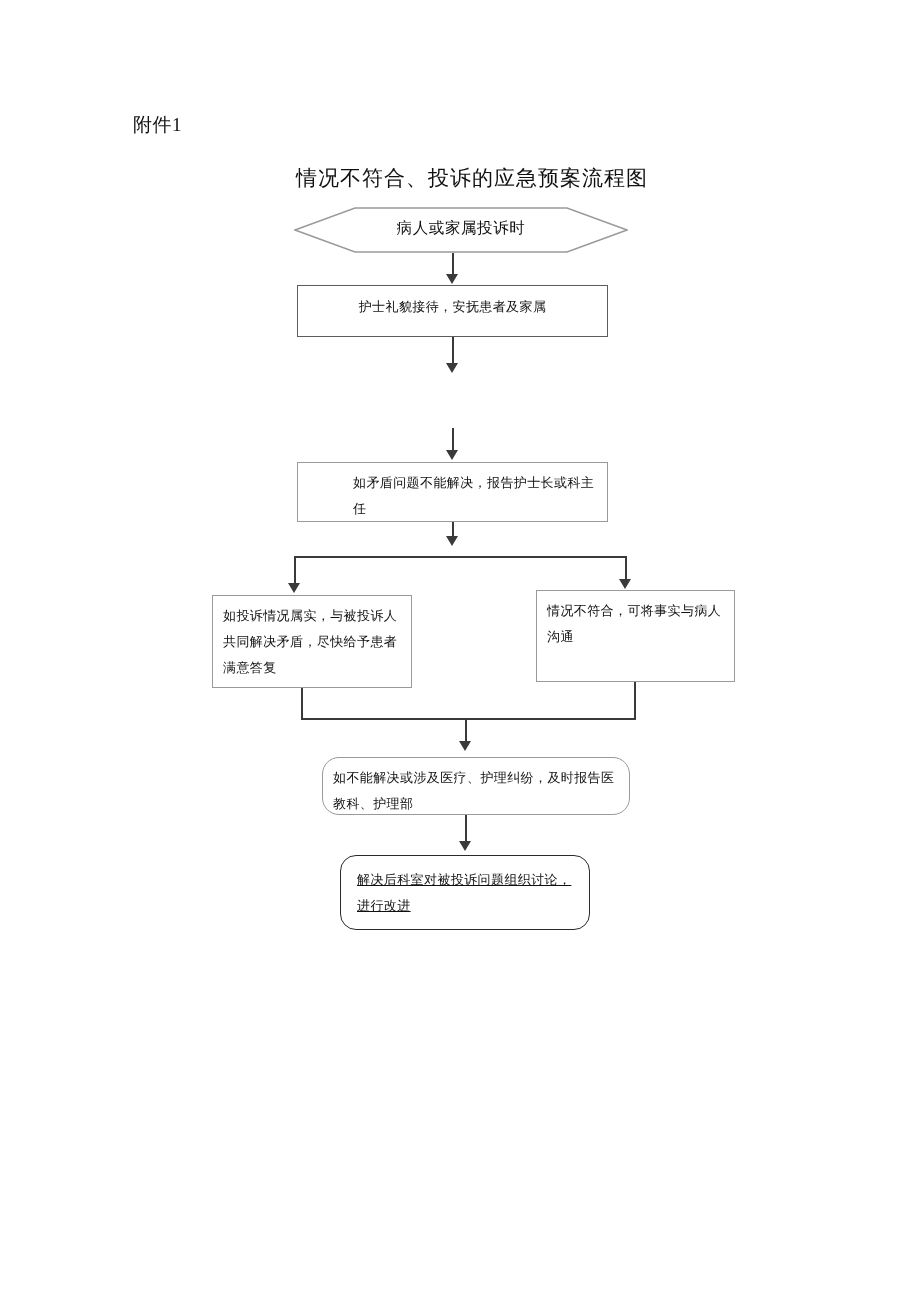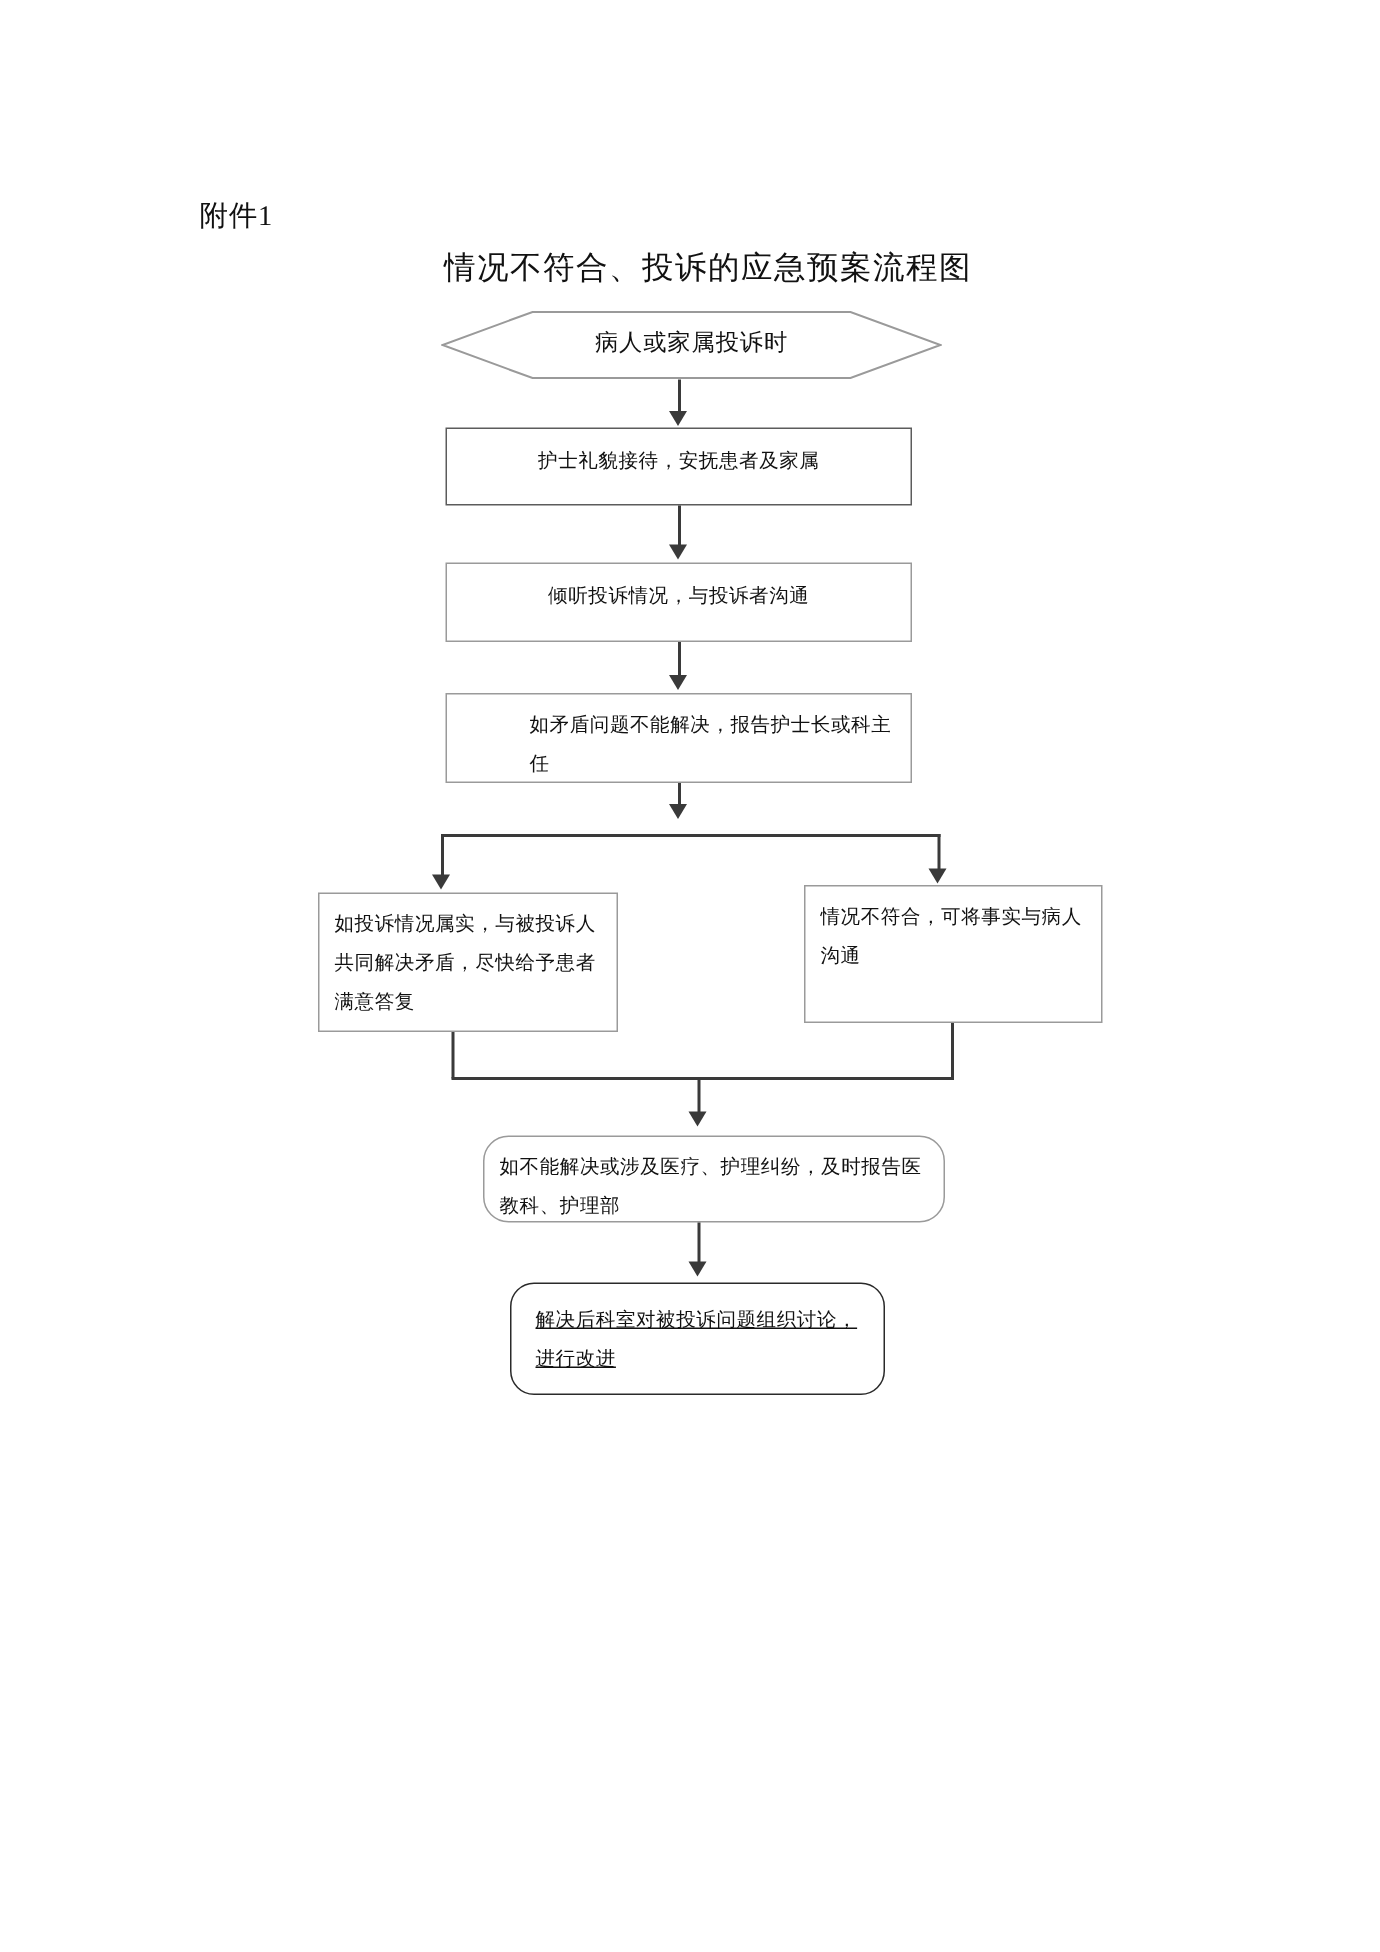--- a/index.html
+++ b/index.html
@@ -16,21 +16,21 @@
     width: 920px;
     height: 1301px;
     background: #ffffff;
     overflow: hidden;
   }
 
   
   .attachment-label {
     position: absolute;
     left: 133px;
-    top: 132px;
+    top: 112px;
     font-size: 19px;
     line-height: 26px;
     letter-spacing: 0.5px;
     white-space: nowrap;
   }
   .doc-title {
     position: absolute;
     left: 296px;
     top: 163px;
     font-size: 21px;
@@ -137,23 +137,20 @@
   <div class="conn vline" style="left:452px; top:253px; height:22px;"></div>
   <div class="arrowhead" style="left:446px; top:274px;"></div>
 
   <div class="node rect dark centered" style="left:297px; top:285px; width:311px; height:52px;">
     <span class="txt">护士礼貌接待，安抚患者及家属</span>
   </div>
 
   <div class="conn vline" style="left:452px; top:337px; height:27px;"></div>
   <div class="arrowhead" style="left:446px; top:363px;"></div>
 
-  <div class="node rect centered" style="left:297px; top:375px; width:311px; height:53px;">
-    <span class="txt">倾听投诉情况，与投诉者沟通</span>
-  </div>
 
   <div class="conn vline" style="left:452px; top:428px; height:23px;"></div>
   <div class="arrowhead" style="left:446px; top:450px;"></div>
 
   <div class="node rect" style="left:297px; top:462px; width:311px; height:60px;padding-left:45px;">
     <span class="txt">如矛盾问题不能解决，报告护士长或科主任</span>
   </div>
 
   <div class="conn vline" style="left:452px; top:522px; height:15px;"></div>
   <div class="arrowhead" style="left:446px; top:536px;"></div>

